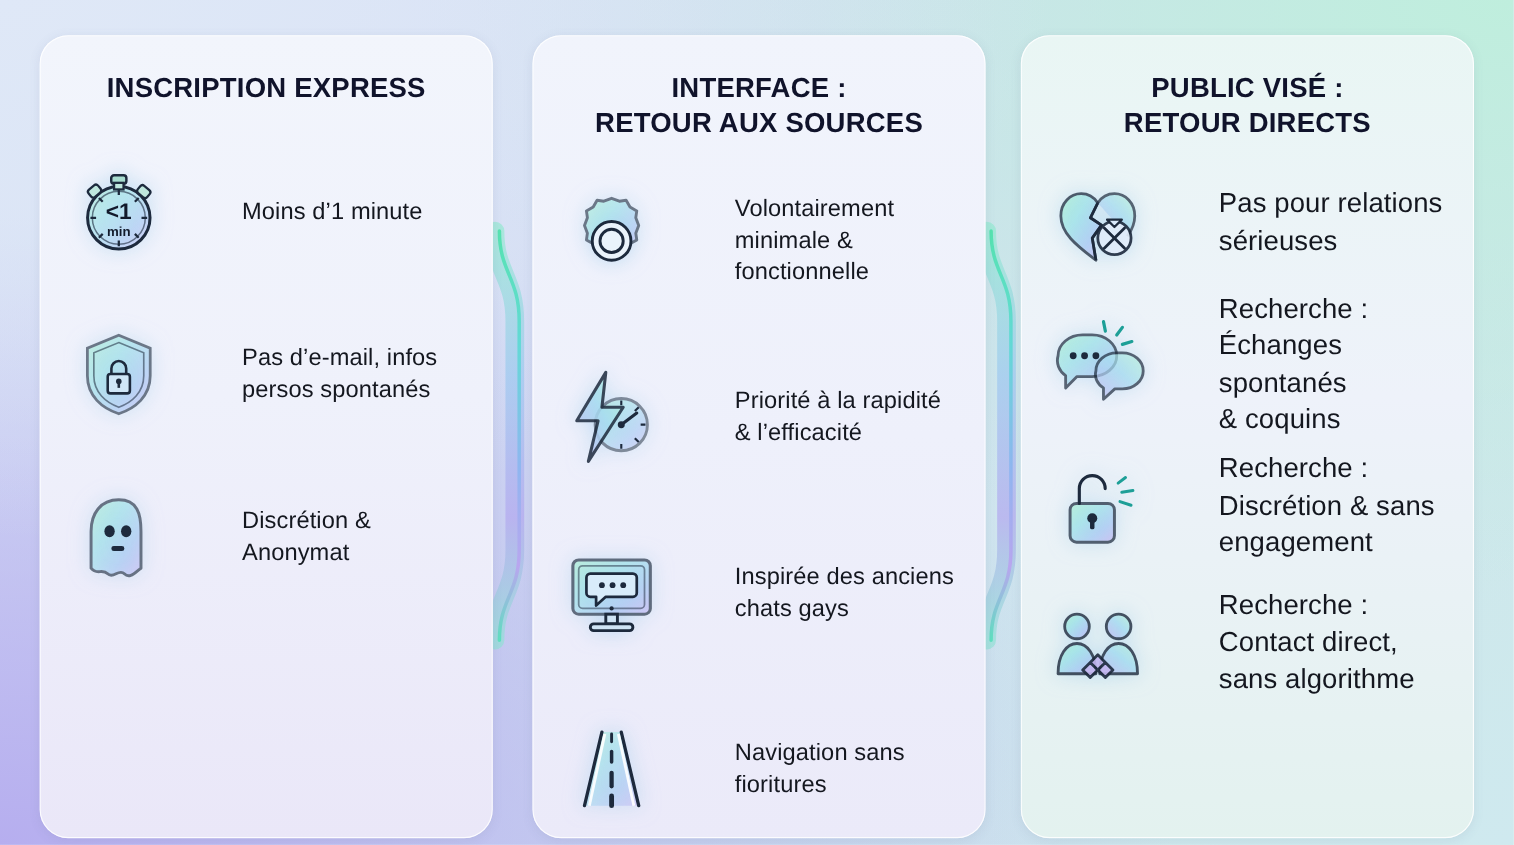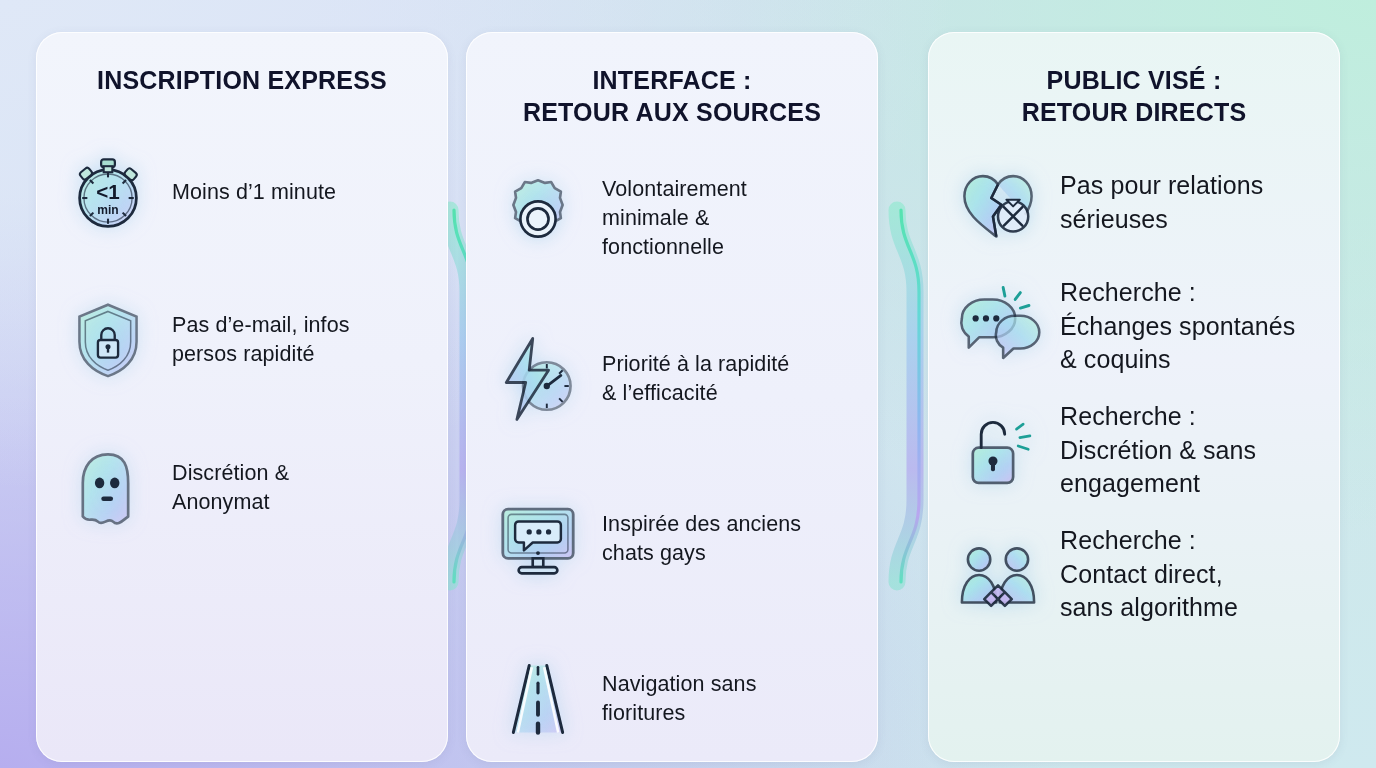--- a/index.html
+++ b/index.html
@@ -31,21 +31,21 @@
     padding:32px 26px 20px 26px;
     box-shadow:0 2px 10px rgba(90,95,140,.10), 0 0 0 1px rgba(255,255,255,.85) inset;
     display:flex;
     flex-direction:column;
   }
   .card.c1 {
     left:36px; width:412px;
     background:linear-gradient(180deg,#f2f5fc 0%,#eff1fb 45%,#eae7f8 100%);
   }
   .card.c2 {
-    left:466px; width:412px;
+    left:484px; width:412px;
     background:linear-gradient(180deg,#f1f4fc 0%,#eef0fb 50%,#ebeaf9 100%);
   }
   .card.c3 {
     left:928px; width:412px;
     background:linear-gradient(180deg,#e9f6f4 0%,#eef2fa 45%,#e3f2ef 100%);
   }
 
   .card-title {
     font-size:25px;
     font-weight:bold;
@@ -78,20 +78,21 @@
     filter:drop-shadow(0 0 9px rgba(150,200,235,.55));
   }
   .c3 .ico { width:88px; height:88px; }
 
   .item-label {
     font-size:21.5px;
     line-height:1.34;
     color:#14171f;
     white-space:pre-line;
     letter-spacing:.1px;
+    margin-left:48px;
   }
   .c3 .item-label { font-size:25px; }
 </style>
 </head>
 <body>
 
 <div class="board">
 
   <svg width="0" height="0" style="position:absolute">
     <defs>
@@ -168,21 +169,21 @@
           <svg viewBox="0 0 100 100" width="84" height="84">
             <path d="M50 8 L84 22 V52 C84 74 68 87 50 93 C32 87 16 74 16 52 V22 Z" fill="url(#gIco)" opacity=".6" stroke="#1d2a3d" stroke-width="3"></path>
             <path d="M50 16 L77 27 V52 C77 70 64 81 50 86 C36 81 23 70 23 52 V27 Z" fill="none" stroke="#1d2a3d" stroke-width="1.8" opacity=".55"></path>
             <rect x="38" y="50" width="24" height="21" rx="3" fill="#cfe6f7" stroke="#1d2a3d" stroke-width="2.8"></rect>
             <path d="M42 50 V44 a8 8 0 0 1 16 0 V50" fill="none" stroke="#1d2a3d" stroke-width="2.8"></path>
             <circle cx="50" cy="58" r="3" fill="#1d2a3d"></circle>
             <rect x="48.6" y="58" width="2.8" height="7" fill="#1d2a3d"></rect>
           </svg>
         </span>
         <span class="item-label">Pas d’e-mail, infos
-persos rapidité</span>
+persos spontanés</span>
       </div>
 
 
       <div class="item">
         <span class="ico">
           <svg viewBox="0 0 100 100" width="84" height="84">
             <path d="M50 10 C30 10 20 25 20 44 V84 C26 92 32 84 38 90 C44 96 50 84 56 90 C62 96 68 88 74 84 V44 C74 25 70 10 50 10 Z" fill="url(#gIco)" opacity=".62" stroke="#1d2a3d" stroke-width="3.2" stroke-linejoin="round"></path>
             <ellipse cx="40" cy="44" rx="5.6" ry="6.4" fill="#1d2a3d"></ellipse>
             <ellipse cx="58" cy="44" rx="5.6" ry="6.4" fill="#1d2a3d"></ellipse>
             <rect x="42" y="60" width="14" height="5.5" rx="2.7" fill="#1d2a3d"></rect>

